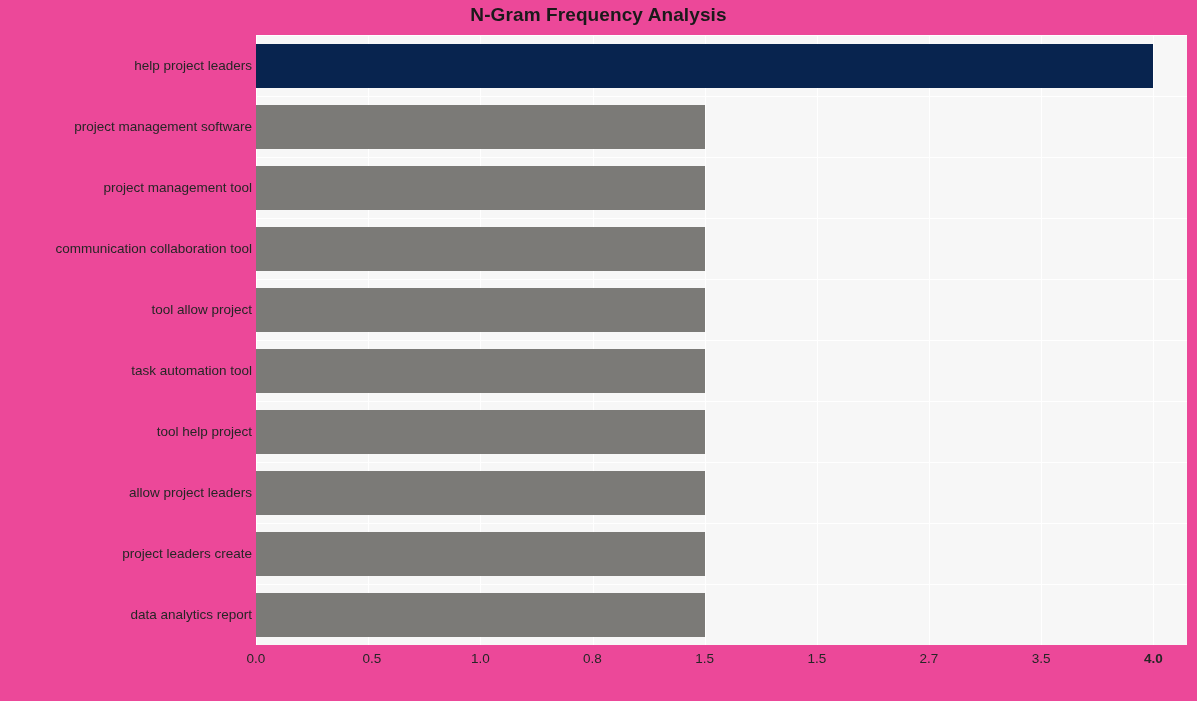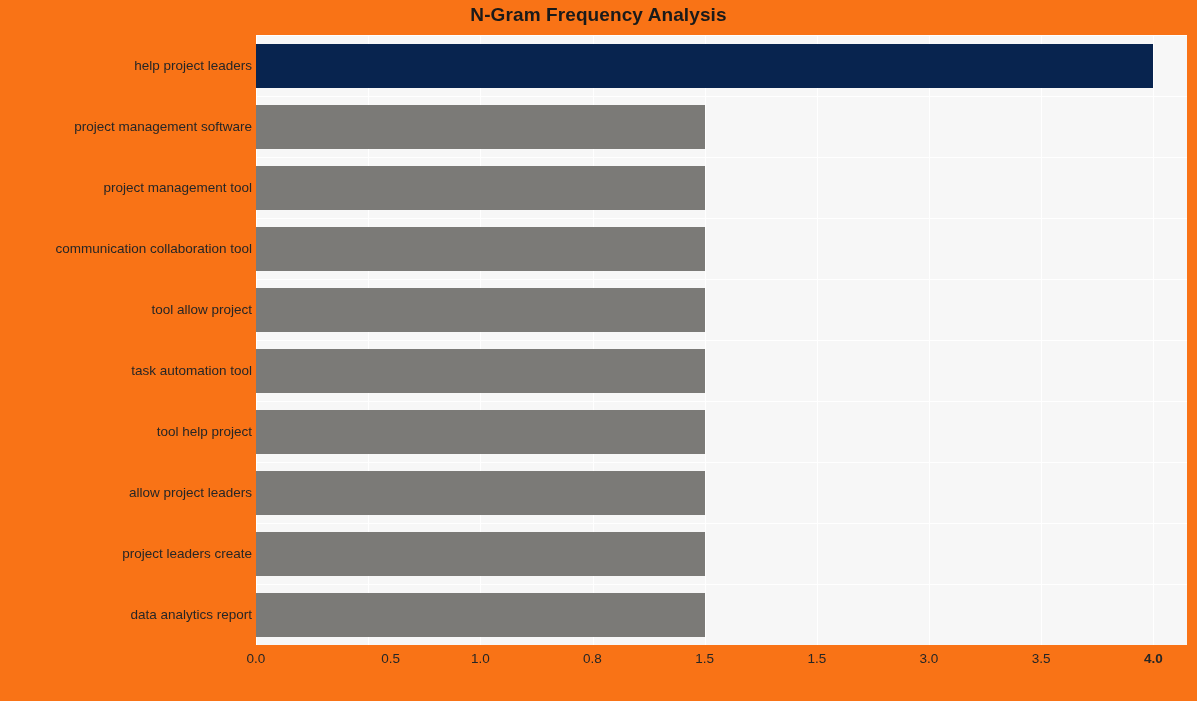--- a/index.html
+++ b/index.html
@@ -14,21 +14,21 @@
     color: #262626;
     overflow: hidden;
     position: relative;
   }
 
   #figure {
     position: absolute;
     left: 0; top: 0;
     width: 1197px;
     height: 701px;
-    background: #f97316;
+    background: #ec4899;
   }
 
   
   #chart-title {
     position: absolute;
     left: 0;
     top: 4px;
     width: 1197px;
     text-align: center;
     font-size: 19px;
@@ -149,25 +149,25 @@
       <div class="ytick" style="top: 240.5px;">communication collaboration tool</div>
       <div class="ytick" style="top: 301.5px;">tool allow project</div>
       <div class="ytick" style="top: 362.5px;">task automation tool</div>
       <div class="ytick" style="top: 423.5px;">tool help project</div>
       <div class="ytick" style="top: 484.5px;">allow project leaders</div>
       <div class="ytick" style="top: 545.5px;">project leaders create</div>
       <div class="ytick" style="top: 606.5px;">data analytics report</div>
     </div>
   <div id="xtick-layer">
       <div class="xtick" style="left: 256px;">0.0</div>
-      <div class="xtick" style="left: 360px; text-align: right;">0.5</div>
+      <div class="xtick" style="left: 372px;">0.5</div>
       <div class="xtick" style="left: 480.3px;">1.0</div>
       <div class="xtick" style="left: 592.5px;">0.8</div>
       <div class="xtick" style="left: 704.7px;">1.5</div>
       <div class="xtick" style="left: 816.8px;">1.5</div>
-      <div class="xtick" style="left: 929px;">3.0</div>
+      <div class="xtick" style="left: 929px;">2.7</div>
       <div class="xtick" style="left: 1041.2px;">3.5</div>
       <div class="xtick" style="left: 1153.3px; font-weight: bold;">4.0</div>
     </div>
 
   <div id="xaxis-label">Frequency</div>
 
 </div>
 
 </body></html>

